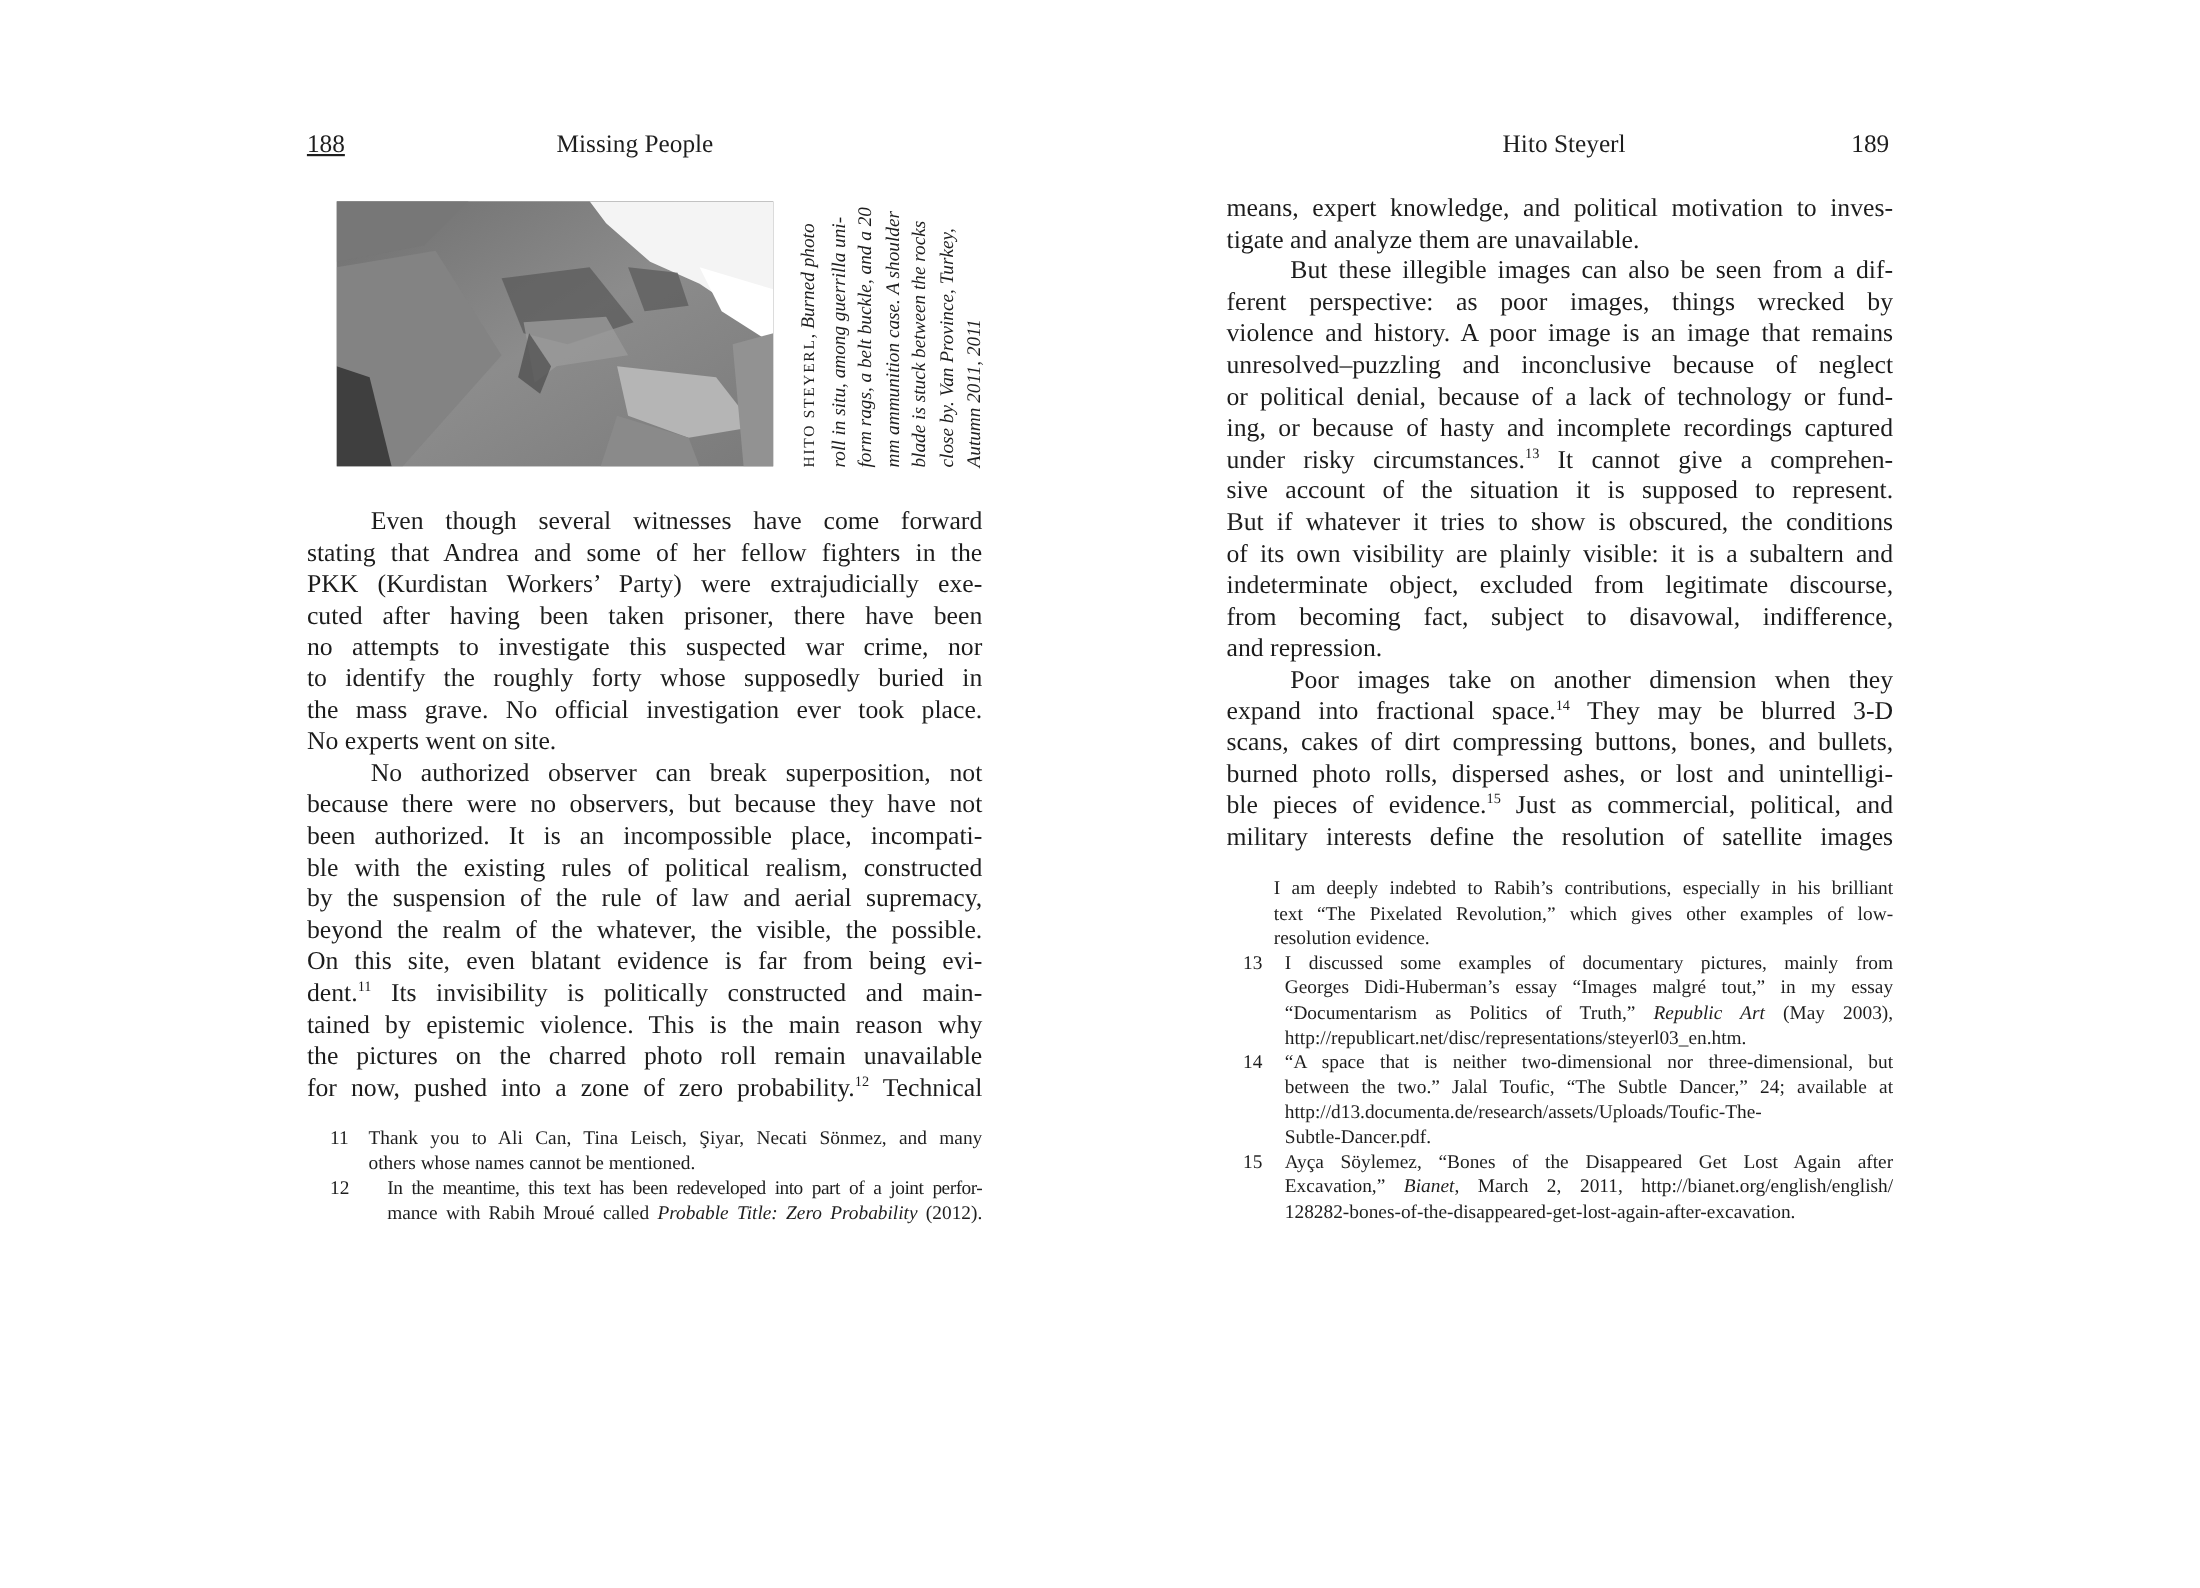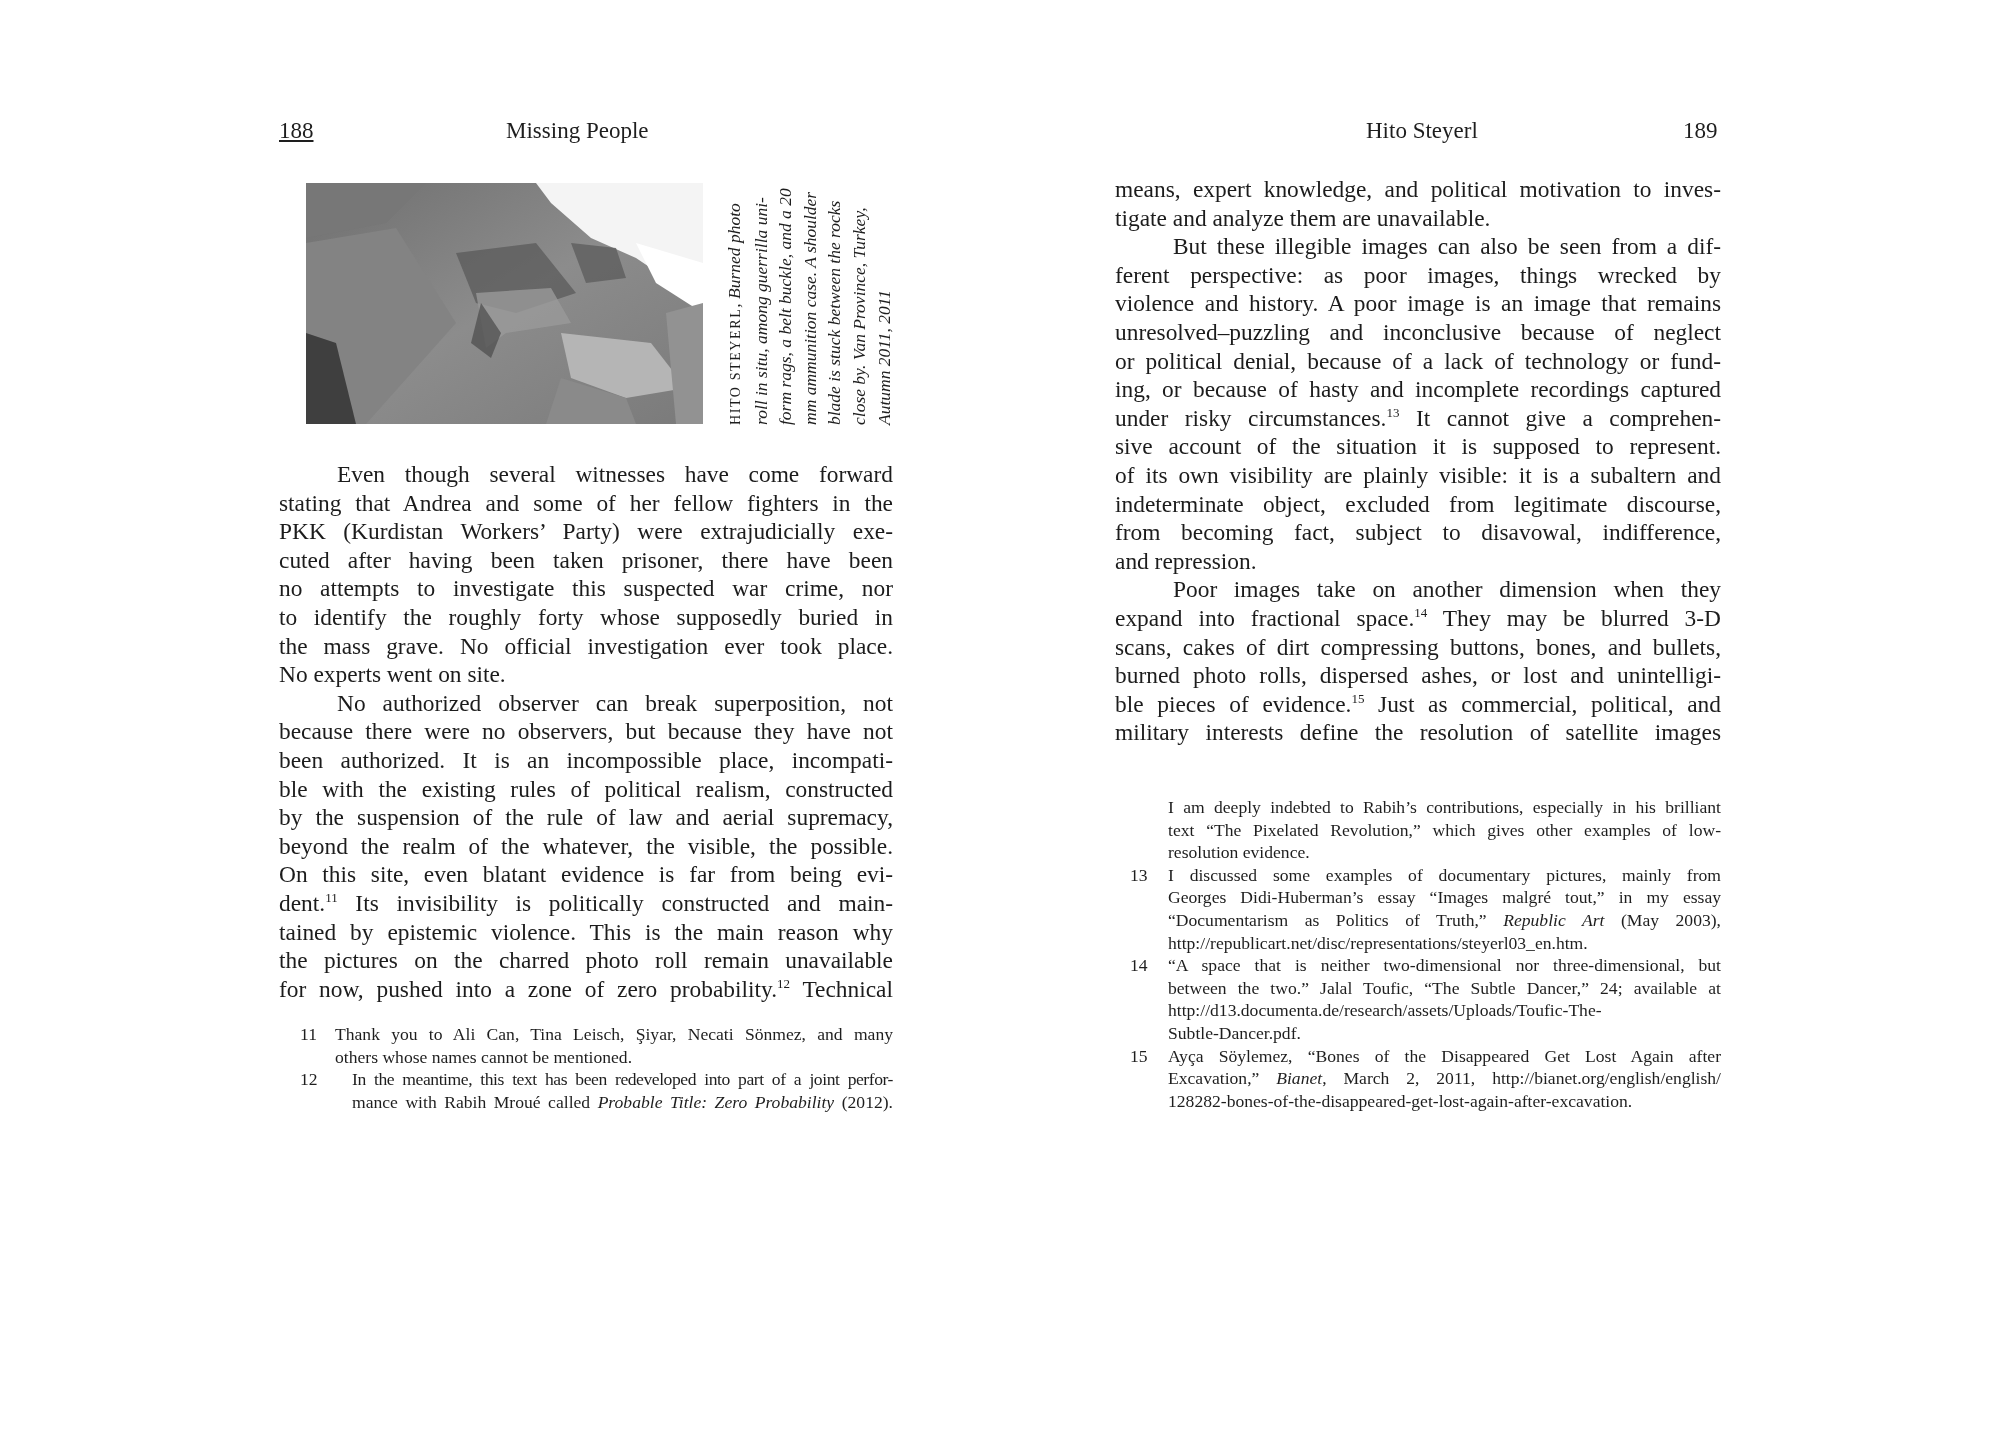--- a/index.html
+++ b/index.html
@@ -130,38 +130,39 @@
       </div>
       <div>
         <span class="line ind">But these illegible images can also be seen from a dif-</span>
         <span class="line">ferent perspective: as poor images, things wrecked by</span>
         <span class="line">violence and history. A poor image is an image that remains</span>
         <span class="line">unresolved–puzzling and inconclusive because of neglect</span>
         <span class="line">or political denial, because of a lack of technology or fund-</span>
         <span class="line">ing, or because of hasty and incomplete recordings captured</span>
         <span class="line"><span>under risky circumstances.</span><sup>13</sup><span> It cannot give a comprehen-</span></span>
         <span class="line">sive account of the situation it is supposed to represent.</span>
+        <span class="line">But if whatever it tries to show is obscured, the conditions</span>
         <span class="line">of its own visibility are plainly visible: it is a subaltern and</span>
         <span class="line">indeterminate object, excluded from legitimate discourse,</span>
         <span class="line">from becoming fact, subject to disavowal, indifference,</span>
         <span class="line end">and repression.</span>
       </div>
       <div>
         <span class="line ind">Poor images take on another dimension when they</span>
         <span class="line"><span>expand into fractional space.</span><sup>14</sup><span> They may be blurred 3-D</span></span>
         <span class="line">scans, cakes of dirt compressing buttons, bones, and bullets,</span>
         <span class="line">burned photo rolls, dispersed ashes, or lost and unintelligi-</span>
         <span class="line"><span>ble pieces of evidence.</span><sup>15</sup><span> Just as commercial, political, and</span></span>
         <span class="line">military interests define the resolution of satellite images</span>
       </div>
     </div>
 
     <div class="fn" style="left:1130px; top:796px; width:591px;">
       <div class="item">
-        <div style="margin-left:38px;font-family:Liberation Serif, serif;">
+        <div style="margin-left:28px;font-family:Liberation Serif, serif;">
           <span class="fl">I am deeply indebted to Rabih’s contributions, especially in his brilliant</span>
           <span class="fl">text “The Pixelated Revolution,” which gives other examples of low-</span>
           <span class="fl end">resolution evidence.</span>
         </div>
       </div>
       <div class="item">
         <span class="num" style="left:0;">13</span>
         <div style="margin-left:38px;">
           <span class="fl">I discussed some examples of documentary pictures, mainly from</span>
           <span class="fl">Georges Didi-Huberman’s essay “Images malgré tout,” in my essay</span>

